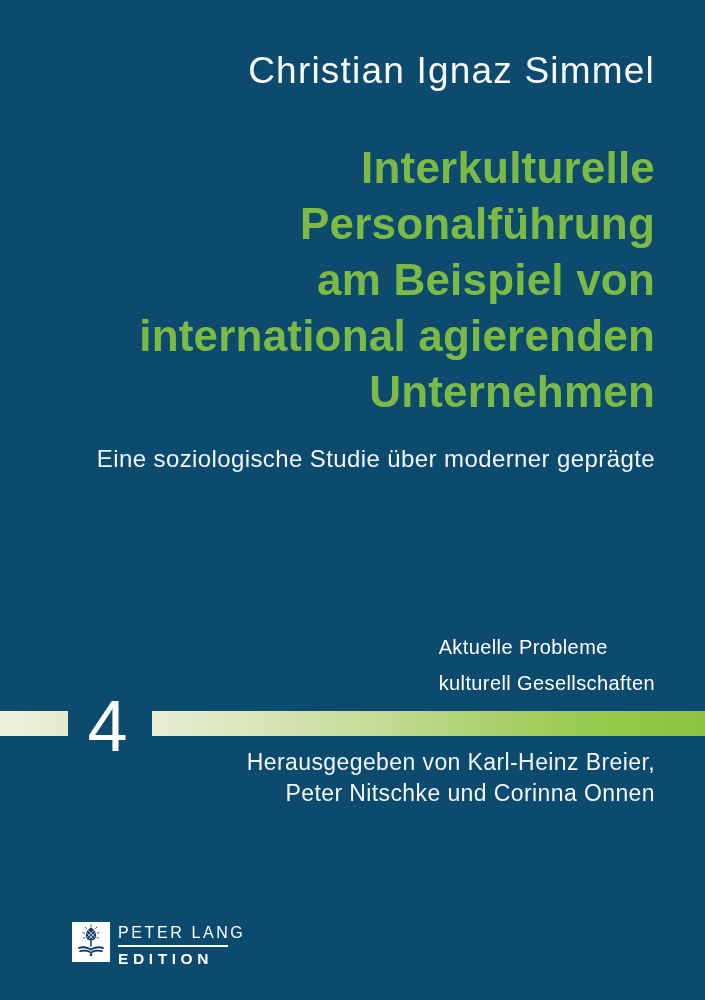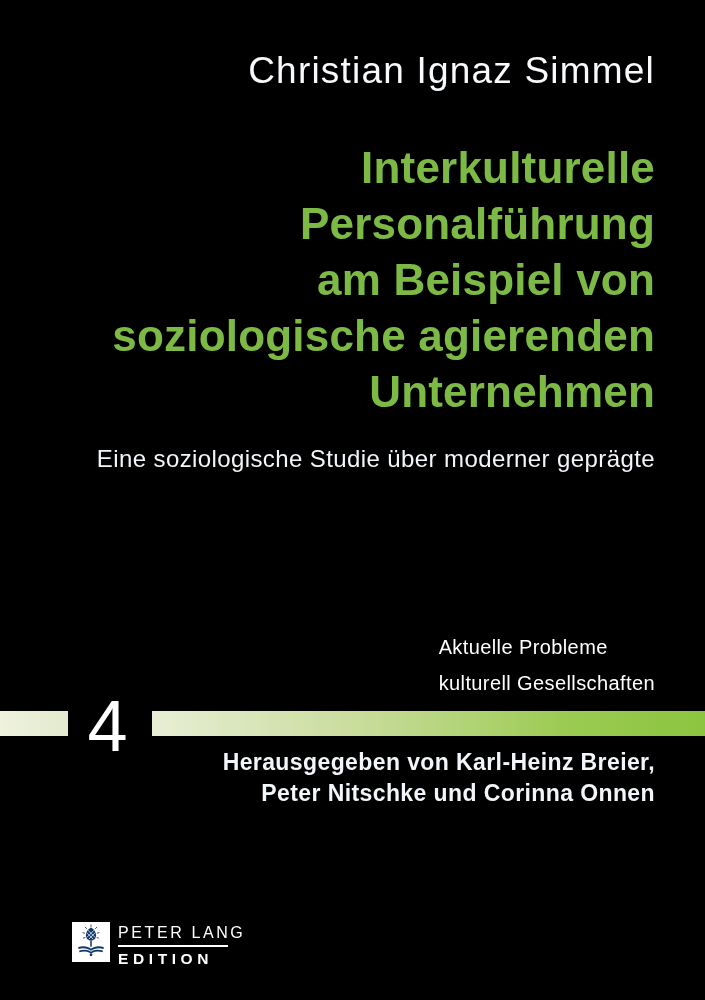--- a/index.html
+++ b/index.html
@@ -1,18 +1,18 @@
 <!DOCTYPE html>
 <html><head>
 <meta charset="utf-8">
 <style>
   html,body { margin:0; padding:0; background:#222; }
   .cover {
     position:relative; width:705px; height:1000px;
-    background:#000000; overflow:hidden;
+    background:#0c4a6e; overflow:hidden;
     font-family:"Liberation Sans", sans-serif;
     margin:0 auto;
   }
   .author {
     position:absolute; top:50px; right:50px;
     color:#f7f9fc; font-size:37px; font-weight:300; letter-spacing:1.2px;
     white-space:nowrap;
   }
   .title {
     position:absolute; top:140px; right:50px; text-align:right;
@@ -37,21 +37,21 @@
     position:absolute; top:711px; left:152px; width:553px; height:25px;
     background:linear-gradient(90deg,#e8eed5 0%, #c6db97 40%, #9bcb52 75%, #8cc43f 100%);
   }
   .volume {
     position:absolute; top:694px; left:60px; width:90px; text-align:center;
     color:#ffffff; font-size:72px; line-height:64px; font-weight:300;
     letter-spacing:-5px;
   }
   .editors {
     position:absolute; top:747px; right:50px; text-align:right;
-    color:#f2f5f9; font-size:23px; line-height:31px; font-weight:700;
+    color:#f2f5f9; font-size:23px; line-height:31px; font-weight:400;
     letter-spacing:0.4px;
   }
   .logo { position:absolute; left:72px; top:922px; display:flex; align-items:flex-start; }
   .logo-square {
     width:38px; height:40px; background:#ffffff;
     display:flex; align-items:center; justify-content:center; flex:none;
   }
   .logo-text { margin-left:8px; padding-top:2px; }
   .logo-name {
     color:#ffffff; font-size:16px; font-weight:400; letter-spacing:2.6px;
@@ -67,21 +67,21 @@
 <body>
 
 <div class="cover">
 
   <div class="author">Christian Ignaz Simmel</div>
 
   <div class="title">
     <div>Interkulturelle</div>
     <div>Personalführung</div>
     <div>am Beispiel von</div>
-    <div>soziologische agierenden</div>
+    <div>international agierenden</div>
     <div>Unternehmen</div>
   </div>
 
   <div class="subtitle">
     <div>Eine soziologische Studie über moderner geprägte</div>
   </div>
 
   <div class="series">
     <div>Aktuelle Probleme</div>
     <div>kulturell Gesellschaften</div>

